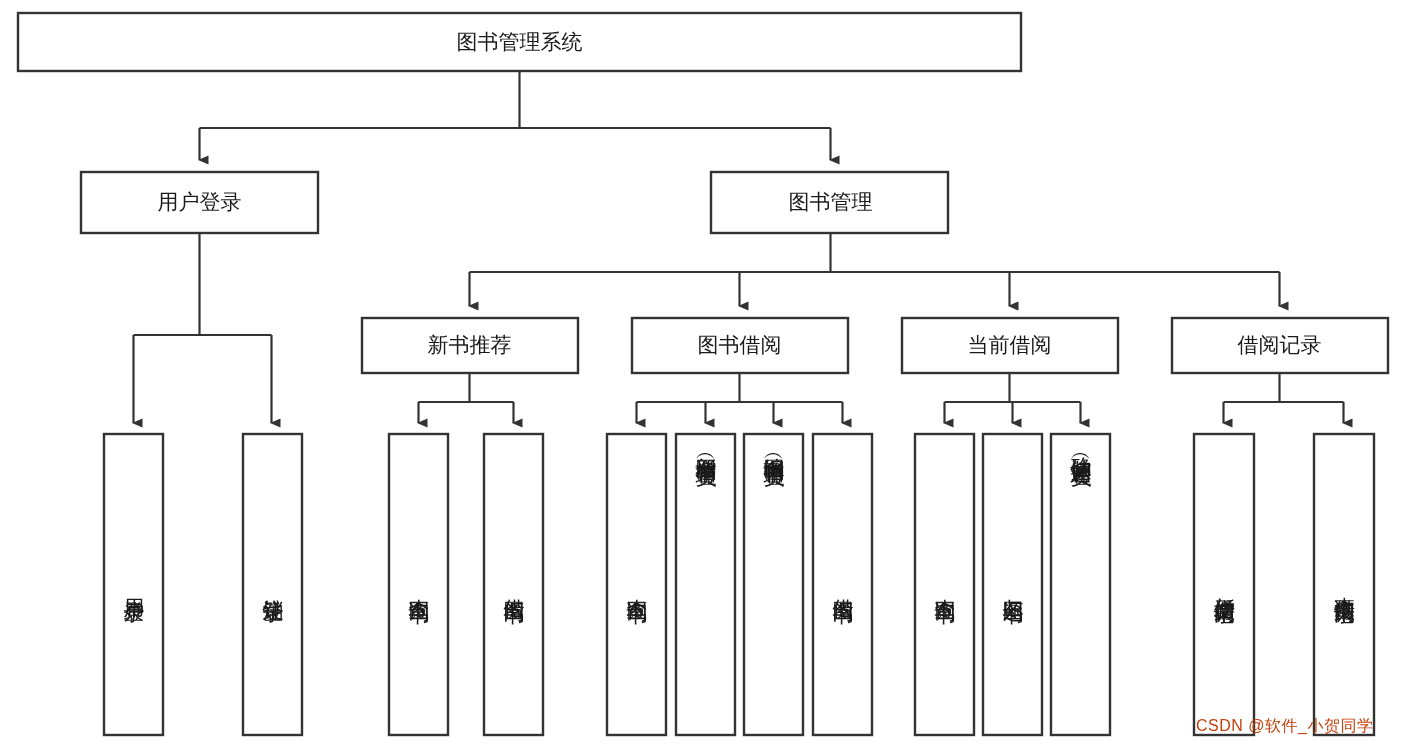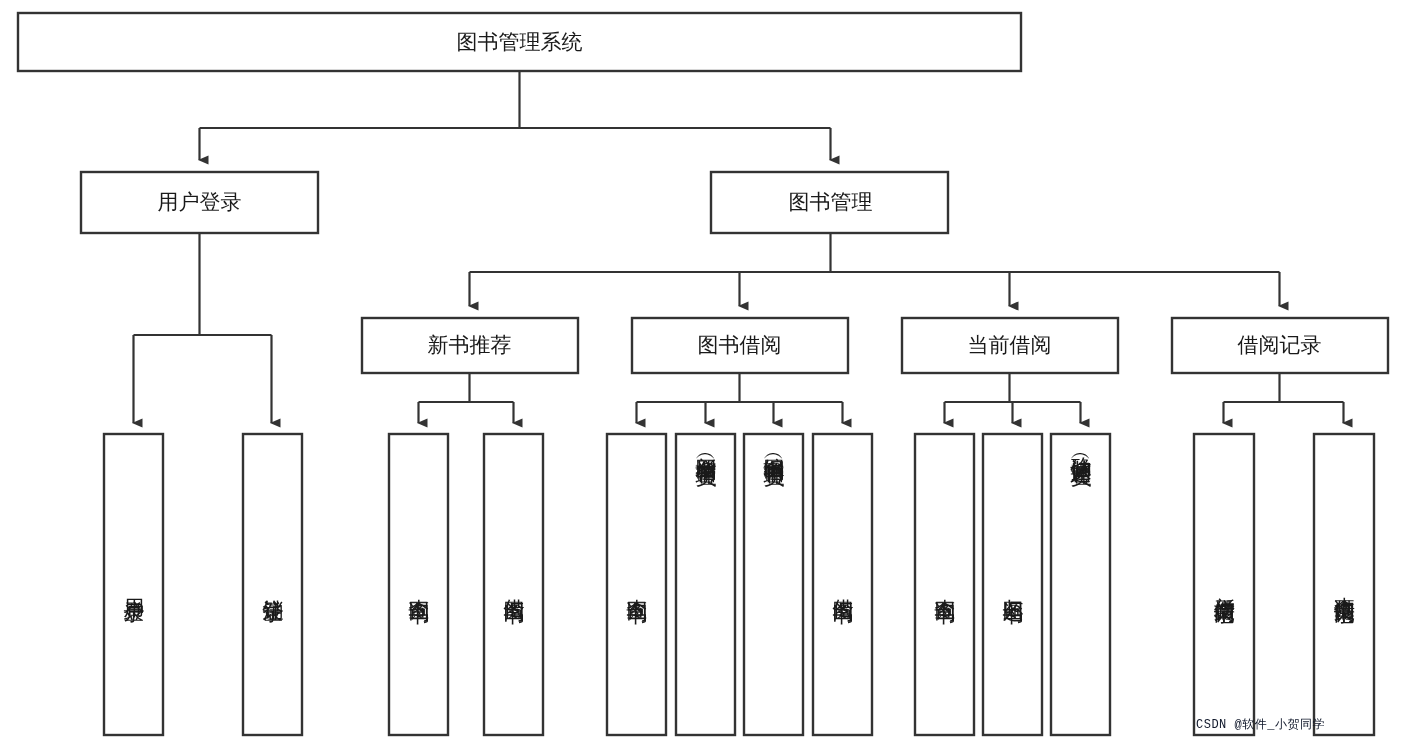--- a/index.html
+++ b/index.html
@@ -62,23 +62,23 @@
     font-size: 21px;
     line-height: 1;
     color: #1a1a1a;
     letter-spacing: 1.5px;
     white-space: nowrap;
   }
   .watermark {
     position: absolute;
     left: 1196px;
     top: 716px;
-    font-family: Liberation Mono, monospace;
-    font-size: 12px;
-    color: #0f172a;
+    font-family: Liberation Sans, sans-serif;
+    font-size: 16px;
+    color: #c2410c;
     white-space: nowrap;
     letter-spacing: 0.5px;
   }
 </style>
 </head>
 <body>
 
 <div id="diagram-root">
 
   <svg class="flow" viewBox="0 0 1405 747">

